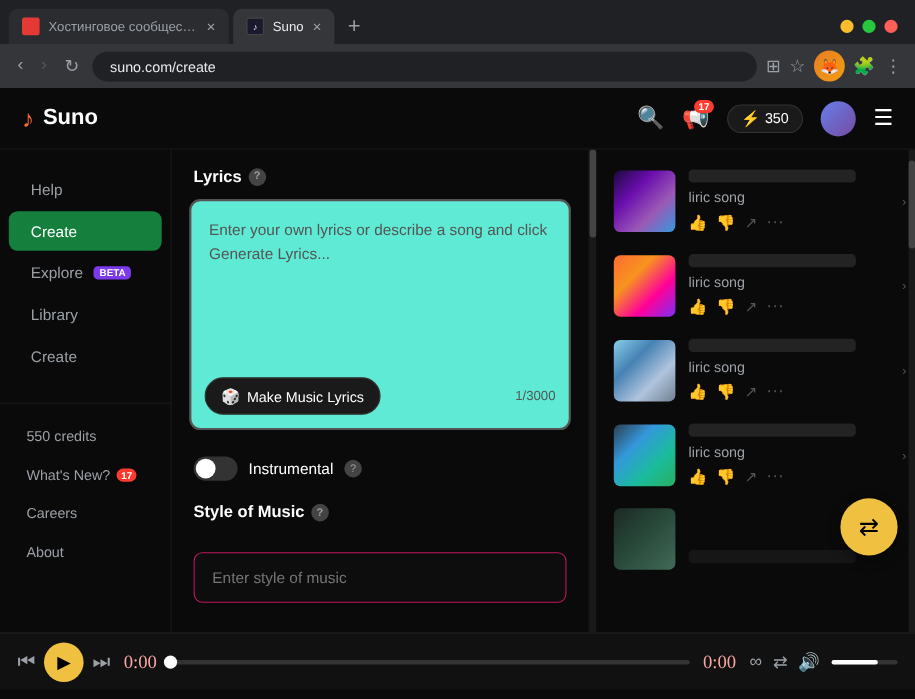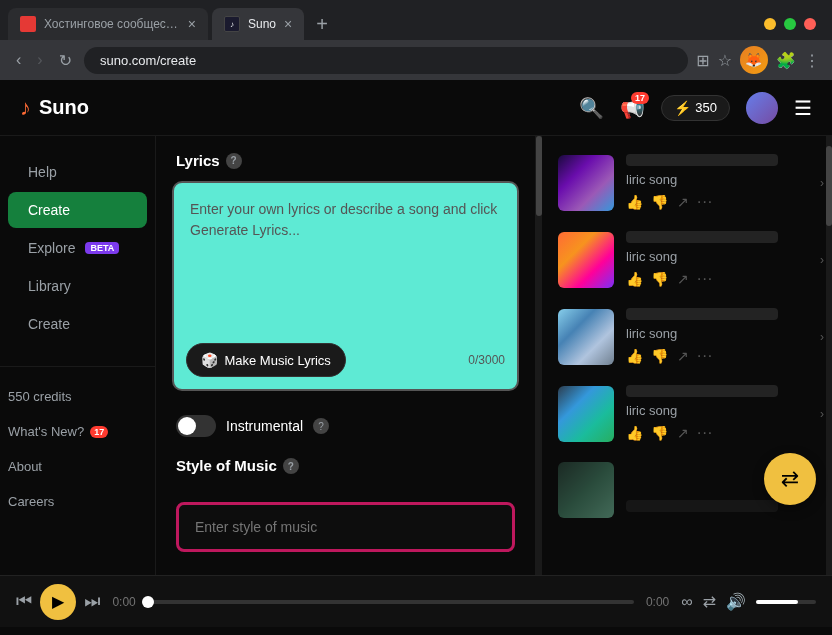--- a/index.html
+++ b/index.html
@@ -43,21 +43,21 @@
     .menu-btn { background: none; border: none; color: #fff; font-size: 20px; cursor: pointer; }
 
     
     .main { display: flex; flex: 1; overflow: hidden; }
     
     
     .sidebar { width: 156px; padding: 16px 0; border-right: 1px solid #1a1a1a; flex-shrink: 0; }
     .nav-item { display: flex; align-items: center; gap: 10px; padding: 10px 20px; font-size: 14px; color: #9aa0a6; cursor: pointer; border-radius: 8px; margin: 2px 8px; }
     .nav-item.active { background: #15803d; color: #fff; }
     .beta-badge { background: #7c3aed; color: #fff; font-size: 9px; padding: 1px 5px; border-radius: 4px; font-weight: 700; }
-    .credits-info { padding: 10px 8px; font-size: 13px; color: #9aa0a6; cursor: pointer; }
+    .credits-info { padding: 10px 8px; font-size: 13px; color: #9aa0a6; cursor: pointer; margin-left: 16px; }
 
     
     .create-panel { width: 380px; padding: 0; overflow-y: auto; border-right: 1px solid #1a1a1a; position: relative; flex-shrink: 0; }
     .create-panel::-webkit-scrollbar { width: 6px; }
     .create-panel::-webkit-scrollbar-track { background: #1a1a1a; }
     .create-panel::-webkit-scrollbar-thumb { background: #333; border-radius: 3px; }
 
     .section-header { display: flex; align-items: center; gap: 6px; padding: 16px 20px 12px; font-size: 15px; font-weight: 600; color: #fff; }
     .help-icon { width: 16px; height: 16px; border-radius: 50%; background: #444; color: #9aa0a6; font-size: 10px; display: flex; align-items: center; justify-content: center; cursor: pointer; }
 
@@ -68,21 +68,21 @@
     .dice-icon { font-size: 14px; }
     .char-count { font-size: 12px; color: #555; }
 
     .instrumental-row { display: flex; align-items: center; gap: 10px; padding: 12px 20px; }
     .toggle { width: 40px; height: 22px; background: #333; border-radius: 11px; cursor: pointer; position: relative; flex-shrink: 0; }
     .toggle-thumb { width: 18px; height: 18px; background: #fff; border-radius: 50%; position: absolute; top: 2px; left: 2px; transition: left 0.2s; }
     .instrumental-label { font-size: 14px; color: #ffffff; }
 
     .style-section { padding: 8px 20px 12px; }
     .style-header { display: flex; align-items: flex-end; gap: 6px; font-size: 15px; font-weight: 600; color: #fff; margin-bottom: 28px; }
-    .style-input { width: 100%; background: #0d0d0d; border: 3px solid #be185d; border-radius: 8px; padding: 14px 16px; color: #555; font-size: 14px; font-family: inherit; outline: none; }
+    .style-input { width: 100%; background: #0d0d0d; border: 1px solid #be185d; border-radius: 8px; padding: 14px 16px; color: #555; font-size: 14px; font-family: inherit; outline: none; }
 
     
     .feed { flex: 1; overflow-y: auto; padding: 8px 0; }
     .feed::-webkit-scrollbar { width: 6px; }
     .feed::-webkit-scrollbar-track { background: #1a1a1a; }
     .feed::-webkit-scrollbar-thumb { background: #333; border-radius: 3px; }
 
     .feed-item { display: flex; align-items: flex-end; gap: 12px; padding: 10px 16px; cursor: pointer; position: relative; }
     .feed-thumb { width: 56px; height: 56px; border-radius: 6px; flex-shrink: 0; object-fit: cover; }
     .thumb-1 { background: linear-gradient(135deg, #1a0a3d, #6a0dad, #9b59b6, #3498db); }
@@ -98,21 +98,21 @@
     .arrow-btn { position: absolute; right: 8px; top: 50%; transform: translateY(-50%); color: #555; font-size: 12px; }
 
     
     .fab { position: absolute; bottom: 70px; right: 16px; width: 52px; height: 52px; border-radius: 50%; background: #f0c040; border: none; cursor: pointer; display: flex; align-items: center; justify-content: center; font-size: 22px; color: #000; box-shadow: 0 4px 12px rgba(0,0,0,0.4); z-index: 10; }
 
     
     .player { height: 52px; background: #111; border-top: 1px solid #222; display: flex; align-items: center; padding: 0 16px; gap: 12px; flex-shrink: 0; }
     .player-controls { display: flex; align-items: center; gap: 8px; }
     .prev-btn, .next-btn { background: none; border: none; color: #9aa0a6; font-size: 18px; cursor: pointer; }
     .play-btn { width: 36px; height: 36px; border-radius: 50%; background: #f0c040; border: none; color: #000; font-size: 16px; cursor: pointer; display: flex; align-items: center; justify-content: center; }
-    .time { font-size: 12px; color: #737373; }
+    .time { font-size: 17px; color: #fca5a5; font-family: Liberation Serif, serif; }
     .progress-bar { flex: 1; height: 4px; background: #333; border-radius: 2px; position: relative; cursor: pointer; }
     .progress-fill { width: 0%; height: 100%; background: #fff; border-radius: 2px; }
     .progress-thumb { width: 12px; height: 12px; border-radius: 50%; background: #fff; position: absolute; top: -4px; left: 0; transform: translateX(-50%); }
     .player-right { display: flex; align-items: center; gap: 10px; margin-left: auto; }
     .player-icon { color: #9aa0a6; font-size: 16px; cursor: pointer; }
     .volume-bar { width: 60px; height: 4px; background: #333; border-radius: 2px; position: relative; cursor: pointer; }
     .volume-fill { width: 70%; height: 100%; background: #fff; border-radius: 2px; }
 
     
     .feed-container { position: relative; flex: 1; overflow: hidden; }
@@ -200,43 +200,43 @@
 
       <div style="margin-top: 24px; border-top: 1px solid #1a1a1a; padding-top: 12px;">
         <div class="credits-info">
           <span>550 credits</span>
         </div>
         <div class="credits-info" style="display:flex;align-items:center;gap:6px;">
           <span>What's New?</span>
           <span class="badge" style="position:static;">17</span>
         </div>
         <div class="credits-info">
+          <span>Careers</span>
+        </div>
+        <div class="credits-info">
           <span>About</span>
-        </div>
-        <div class="credits-info">
-          <span>Careers</span>
         </div>
       </div>
     </div>
 
     <div class="create-panel">
       <div class="section-header">
         <span>Lyrics</span>
         <div class="help-icon">?</div>
       </div>
 
       <div class="lyrics-box">
         <div class="lyrics-placeholder">Enter your own lyrics or describe a song and click Generate Lyrics...</div>
         <div style="position:absolute;bottom:12px;left:12px;right:12px;">
           <div class="lyrics-footer">
             <button class="random-lyrics-btn">
               <span class="dice-icon">🎲</span>
               <span>Make Music Lyrics</span>
             </button>
-            <span class="char-count">0/3000</span>
+            <span class="char-count">1/3000</span>
           </div>
         </div>
       </div>
 
       <div class="instrumental-row">
         <div class="toggle">
           <div class="toggle-thumb"></div>
         </div>
         <span class="instrumental-label">Instrumental</span>
         <div class="help-icon">?</div>

